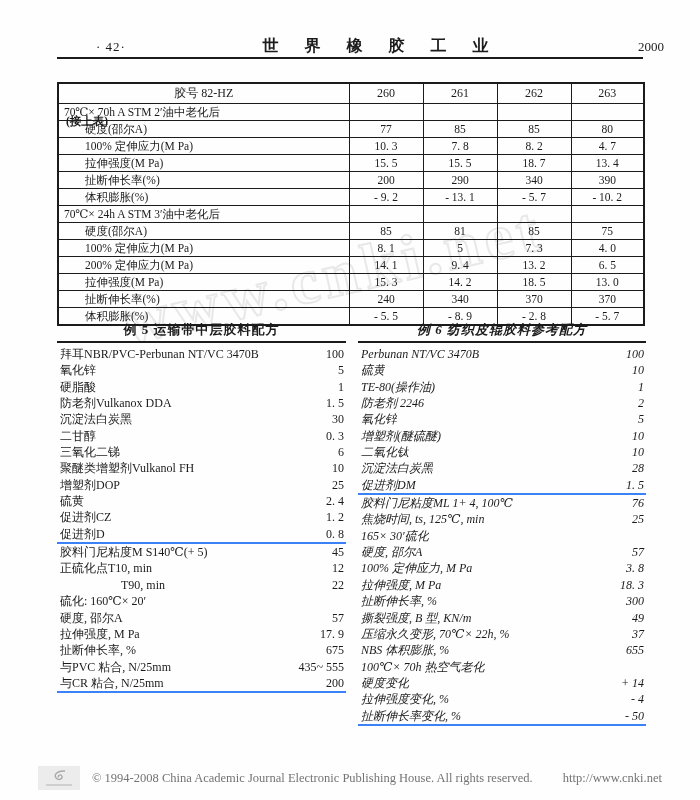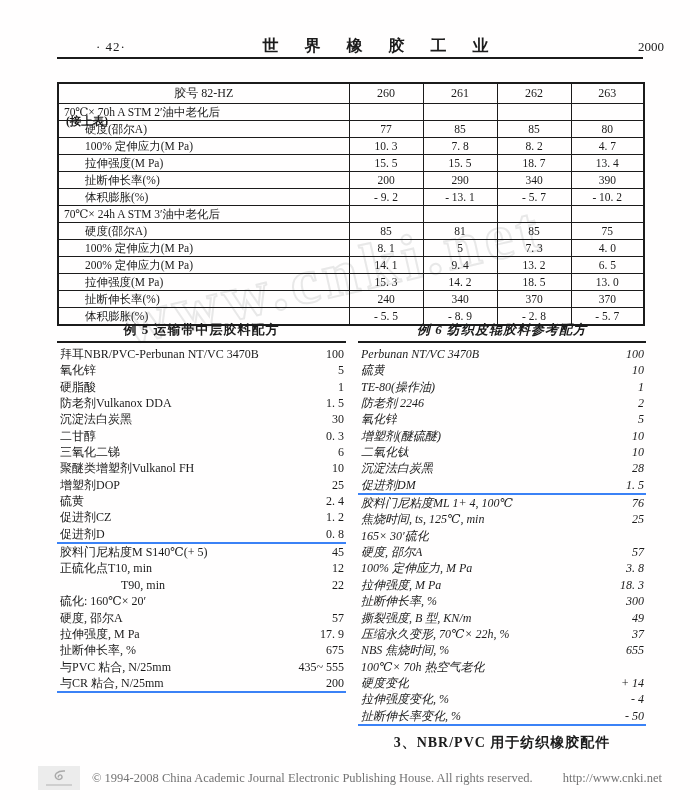--- a/index.html
+++ b/index.html
@@ -342,21 +342,21 @@
         </div>
         <div class="list-row">
           <span class="l">撕裂强度, B 型, KN/m</span>
           <span class="v">49</span>
         </div>
         <div class="list-row">
           <span class="l">压缩永久变形, 70℃× 22h, %</span>
           <span class="v">37</span>
         </div>
         <div class="list-row">
-          <span class="l">NBS 焦烧时间, %</span>
+          <span class="l">NBS 体积膨胀, %</span>
           <span class="v">655</span>
         </div>
         <div class="list-row">
           <span class="l">100℃× 70h 热空气老化</span>
           <span class="v"></span>
         </div>
         <div class="list-row">
           <span class="l">硬度变化</span>
           <span class="v">+ 14</span>
         </div>
@@ -364,21 +364,20 @@
           <span class="l">拉伸强度变化, %</span>
           <span class="v">- 4</span>
         </div>
         <div class="list-row rule-after">
           <span class="l">扯断伸长率变化, %</span>
           <span class="v">- 50</span>
         </div>
       </div>
   </div>
 
-  <div class="sec-head">3、NBR/PVC 用于纺织橡胶配件</div>
 
   <div class="footer">
     <div class="logo">
       <svg width="16" height="13" viewBox="0 0 16 13">
         <path d="M14 1 C6 0.5 2 5 5.5 8.5 C8 10.5 12 9 10.8 6 C10 4 6.5 5 7.5 7.5" stroke="#a9a9a9" stroke-width="1.4" fill="none"></path>
       </svg>
       <div class="logo-bar"></div>
     </div>
     <span class="copy">© 1994-2008 China Academic Journal Electronic Publishing House. All rights reserved.</span>
     <span class="url">http://www.cnki.net</span>

